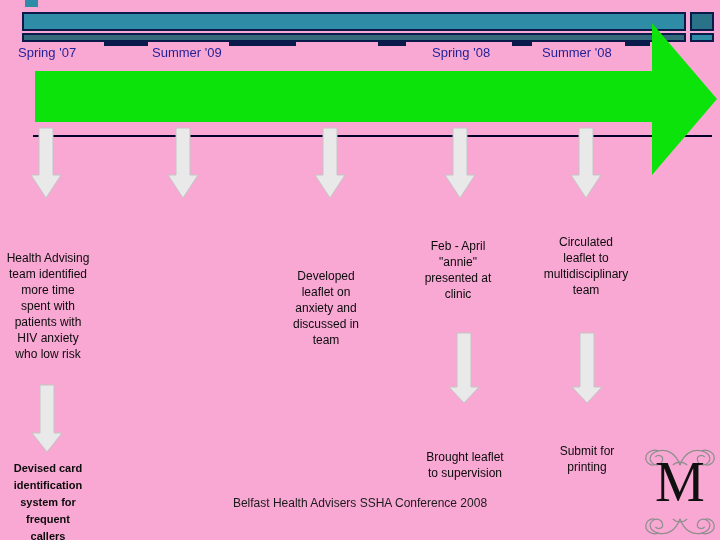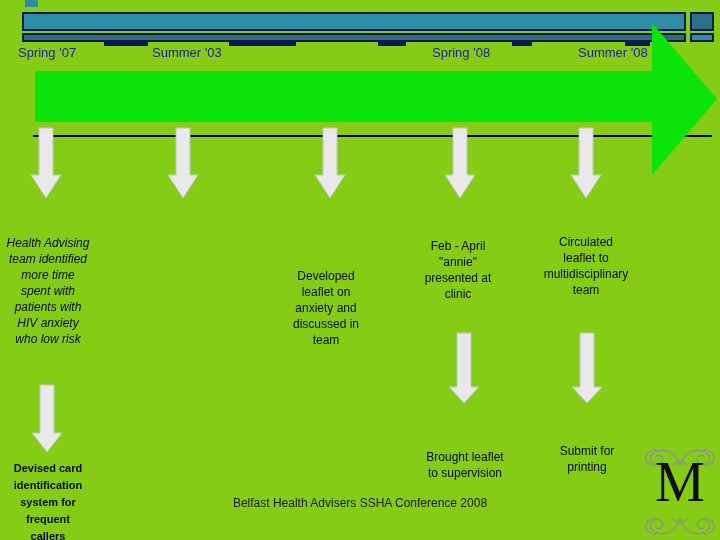--- a/index.html
+++ b/index.html
@@ -1,17 +1,17 @@
 <!DOCTYPE html>
 <html><head>
 <meta charset="utf-8">
 <style>
   html,body{margin:0;padding:0;background:#fff;}
   #slide{
-    position:relative;width:720px;height:540px;background:#84cc16;
+    position:relative;width:720px;height:540px;background:#f9a8d4;
     overflow:hidden;font-family:"Liberation Sans",sans-serif;
   }
   
   .hdr{position:absolute;box-sizing:border-box;}
   .hdr-sq-topleft{left:25px;top:0;width:13px;height:7px;background:#2E8CA6;}
   .hdr-main{left:22px;top:12px;width:664px;height:19px;background:#2E8CA6;border:2px solid #0A1A4A;}
   .hdr-main-rsq{left:690px;top:12px;width:24px;height:19px;background:#2A7287;border:2px solid #0A1A4A;}
   .hdr-strip{left:22px;top:33px;width:664px;height:9px;background:#35697C;border:2px solid #0A1A4A;}
   .hdr-strip-rsq{left:690px;top:33px;width:24px;height:9px;background:#2E8CA6;border:2px solid #0A1A4A;}
   .tick{position:absolute;top:41px;height:5px;background:#0A1A4A;}
@@ -54,45 +54,45 @@
   <div class="hdr hdr-main-rsq"></div>
   <div class="hdr hdr-strip"></div>
   <div class="hdr hdr-strip-rsq"></div>
   <div class="tick" style="left:104px;width:44px;"></div>
   <div class="tick" style="left:229px;width:67px;"></div>
   <div class="tick" style="left:378px;width:28px;"></div>
   <div class="tick" style="left:512px;width:20px;"></div>
   <div class="tick" style="left:625px;width:25px;"></div>
 
   <span class="tl-label" style="left:18px;">Spring '07</span>
-  <span class="tl-label" style="left:152px;">Summer '03</span>
+  <span class="tl-label" style="left:152px;">Summer '09</span>
   <span class="tl-label" style="left:307px;margin-top:35px;">Winter '07</span>
   <span class="tl-label" style="left:432px;">Spring '08</span>
-  <span class="tl-label" style="left:542px;margin-left:36px;">Summer '08</span>
+  <span class="tl-label" style="left:542px;">Summer '08</span>
 
   <div class="base-line"></div>
 
   <svg class="shape-layer" viewBox="0 0 720 540">
     <g fill="#E9E9E9" stroke="#C4C4C4" stroke-width="1">
       <polygon points="39,128 53,128 53,175 61,175 46,198 31,175 39,175"></polygon>
       <polygon points="176,128 190,128 190,175 198,175 183,198 168,175 176,175"></polygon>
       <polygon points="323,128 337,128 337,175 345,175 330,198 315,175 323,175"></polygon>
       <polygon points="453,128 467,128 467,175 475,175 460,198 445,175 453,175"></polygon>
       <polygon points="579,128 593,128 593,175 601,175 586,198 571,175 579,175"></polygon>
       <polygon points="40,385 54,385 54,433 62,433 47,452 32,433 40,433"></polygon>
       <polygon points="457,333 471,333 471,387 479,387 464,403 449,387 457,387"></polygon>
       <polygon points="580,333 594,333 594,387 602,387 587,403 572,387 580,387"></polygon>
     </g>
   </svg>
 
   <svg class="shape-layer" viewBox="0 0 720 540">
     <polygon fill="#0BE30B" points="35,71 652,71 652,23 717,99 652,175 652,122 35,122"></polygon>
   </svg>
 
-  <div class="evt" style="left:0;width:96px;top:235px;font-style:italic;">Health Advising
+  <div class="evt" style="left:0;width:96px;top:250px;">Health Advising
 team identified
 more time
 spent with
 patients with
 HIV anxiety
 who low risk</div>
   <div class="evt" style="left:271px;width:110px;top:227px;margin-top:41px;">Developed
 leaflet on
 anxiety and
 discussed in

